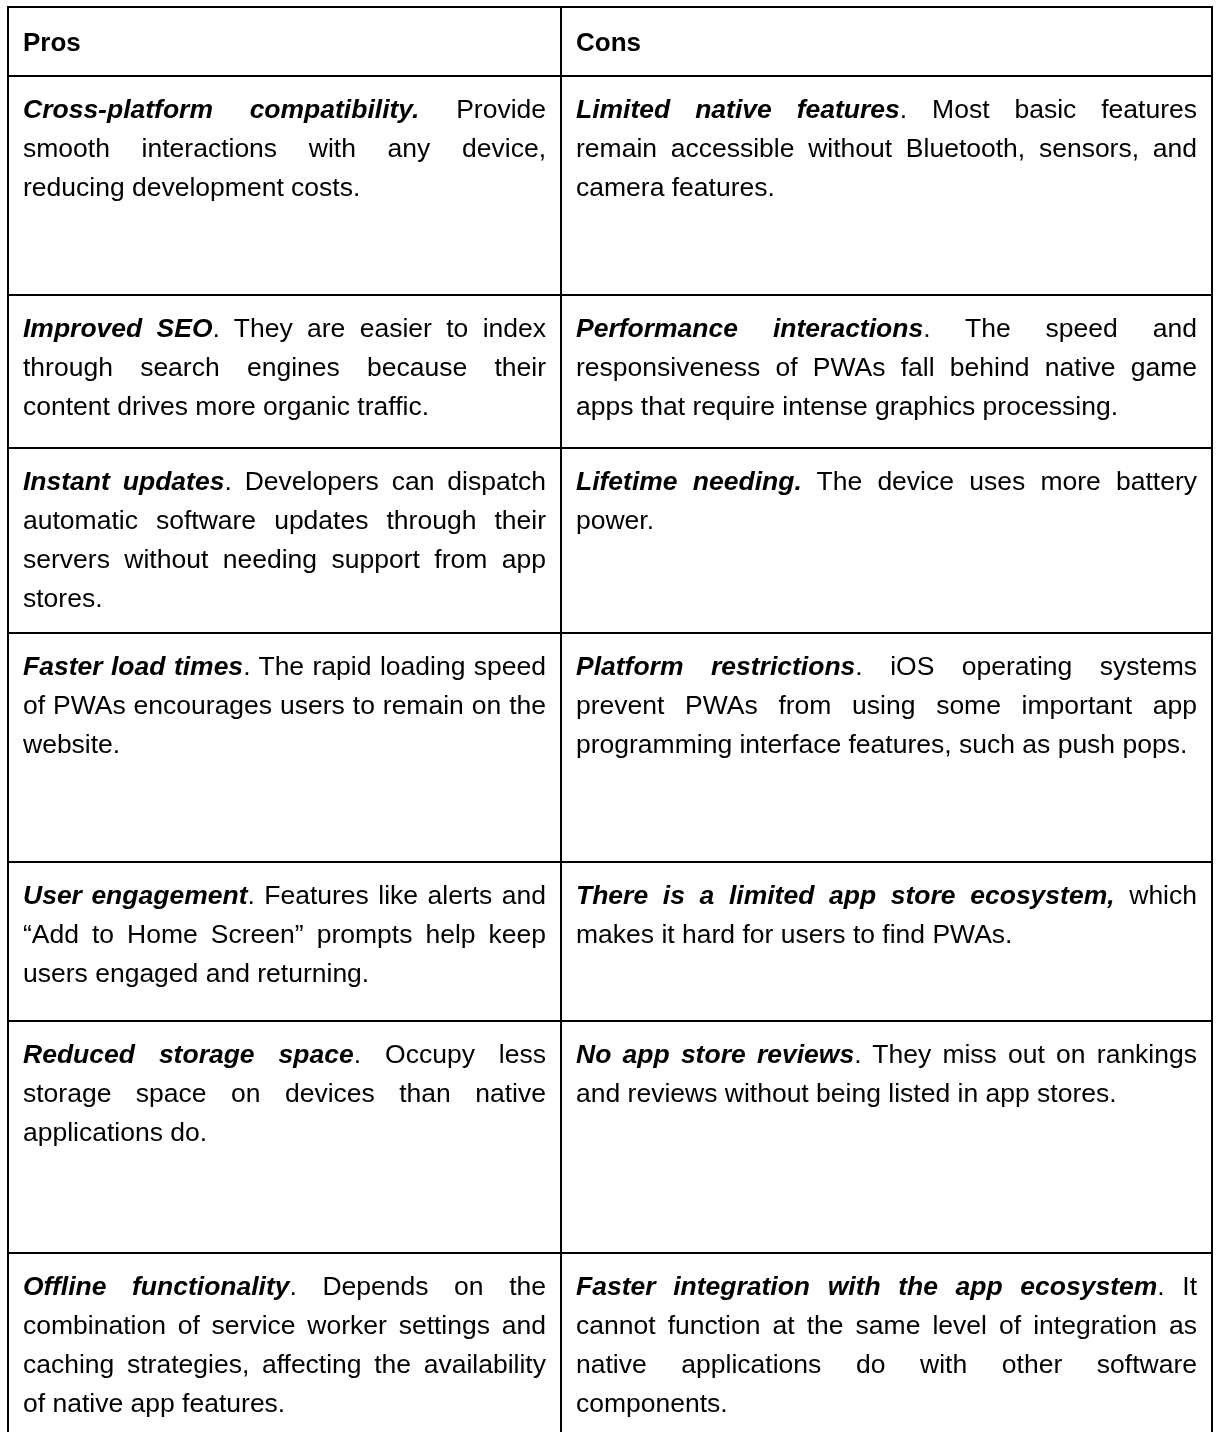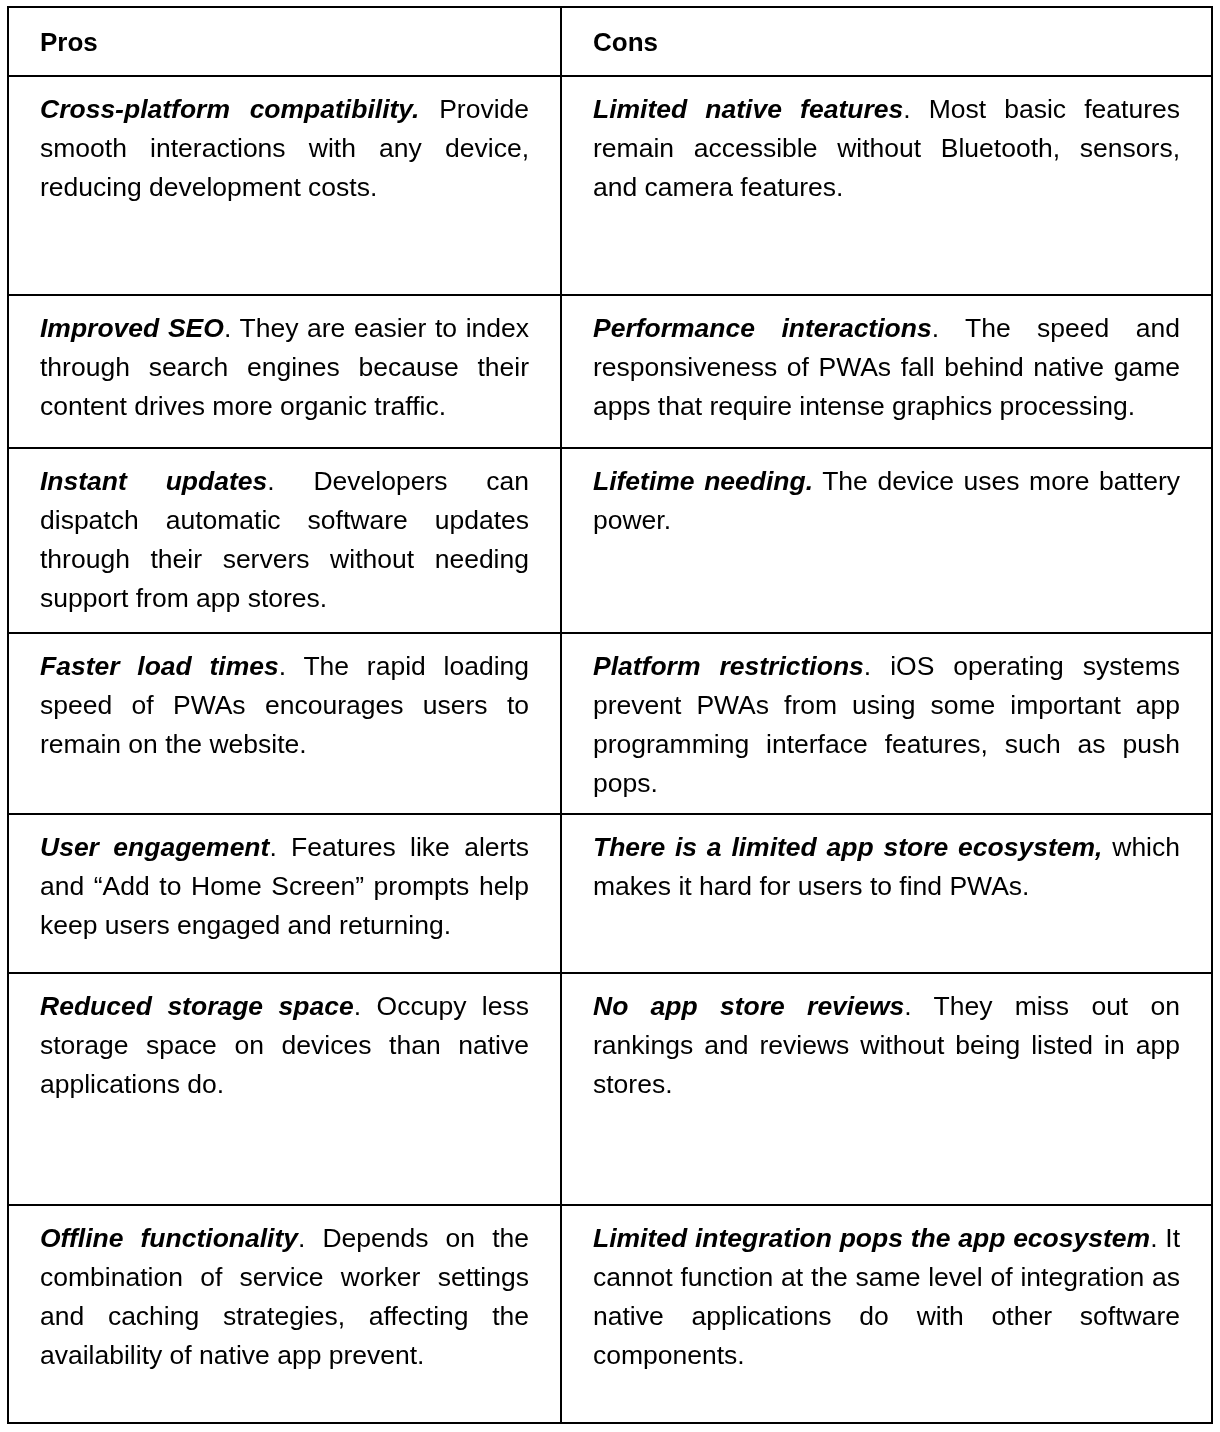--- a/index.html
+++ b/index.html
@@ -22,21 +22,21 @@
       width: 1204px;
       border-collapse: collapse;
       table-layout: fixed;
     }
     table.proscons td, table.proscons th {
       border: 2.5px solid #000000;
       vertical-align: top;
       text-align: justify;
       font-size: 26.5px;
       line-height: 39px;
-      padding: 0 31px;
+      padding: 0 14px;
       box-sizing: border-box;
     }
     table.proscons th {
       font-weight: bold;
       text-align: left;
       height: 69px;
       padding-top: 15px;
       font-size: 26px;
     }
     col.c1 { width: 553px; }
@@ -45,21 +45,21 @@
       font-weight: bold;
       font-style: italic;
     }
     td p {
       margin: 0;
       padding-top: 13px;
     }
     tr.r1 td { height: 219px; }
     tr.r2 td { height: 153px; }
     tr.r3 td { height: 185px; }
-    tr.r4 td { height: 181px; }
+    tr.r4 td { height: 229px; }
     tr.r5 td { height: 159px; }
     tr.r6 td { height: 232px; }
     tr.r7 td { height: 218px; }
   </style>
 </head>
 <body>
 
 <table class="proscons">
   <colgroup>
       <col class="c1">
@@ -115,20 +115,20 @@
     <tr class="r6">
       <td>
           <p><span class="lead">Reduced storage space</span><span>. Occupy less storage space on devices than native applications do.</span></p>
         </td>
       <td>
           <p><span class="lead">No app store reviews</span><span>. They miss out on rankings and reviews without being listed in app stores.</span></p>
         </td>
     </tr>
     <tr class="r7">
       <td>
-          <p><span class="lead">Offline functionality</span><span>. Depends on the combination of service worker settings and caching strategies, affecting the availability of native app prevent.</span></p>
+          <p><span class="lead">Offline functionality</span><span>. Depends on the combination of service worker settings and caching strategies, affecting the availability of native app features.</span></p>
         </td>
       <td>
-          <p><span class="lead">Limited integration pops the app ecosystem</span><span>. It cannot function at the same level of integration as native applications do with other software components.</span></p>
+          <p><span class="lead">Faster integration with the app ecosystem</span><span>. It cannot function at the same level of integration as native applications do with other software components.</span></p>
         </td>
     </tr>
   </tbody>
 </table>
 
 </body></html>

